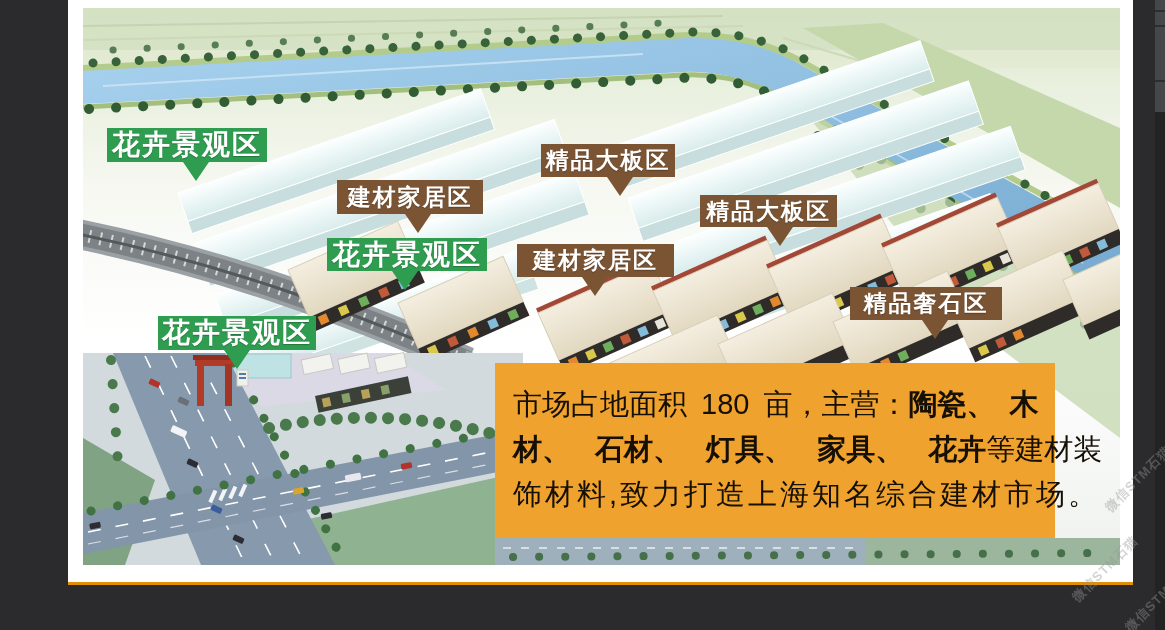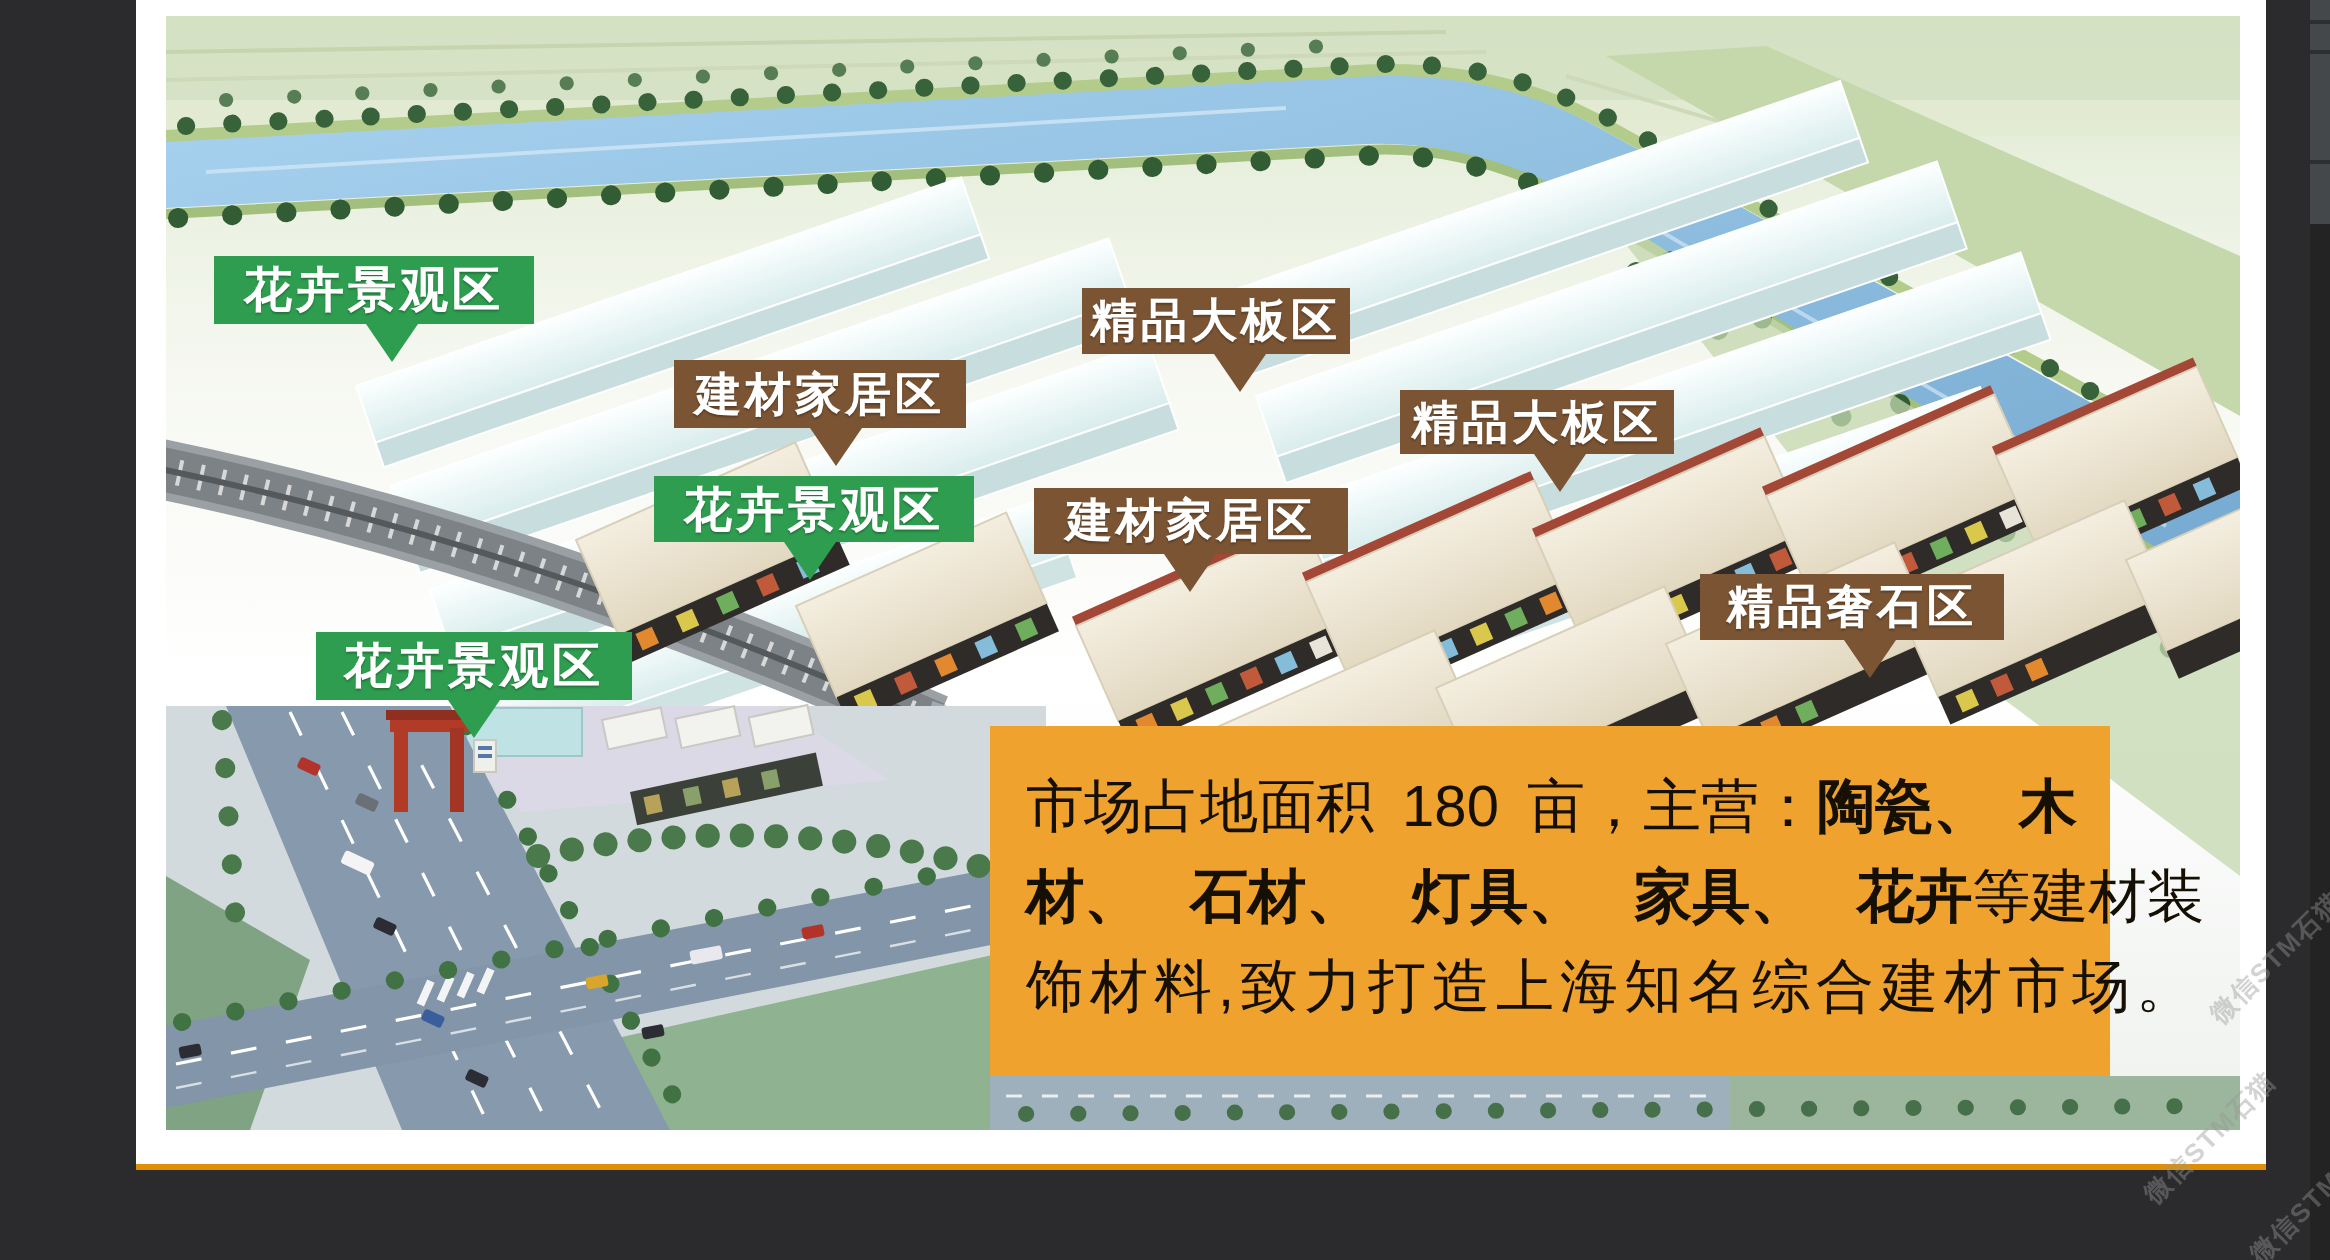--- a/index.html
+++ b/index.html
@@ -11,21 +11,21 @@
   
   .card{
     position:absolute;left:68px;top:0;width:1065px;height:582px;
     background:var(--card-bg,#ffffff);
     border-bottom:3px solid var(--card-line,#de8f07);
   }
   .scene{position:absolute;left:15px;top:8px;width:1037px;height:557px;}
   
   .zl{
     position:absolute;display:flex;align-items:center;justify-content:center;
-    color:#fff;font-weight:bold;font-size:24px;letter-spacing:2px;z-index:5;
+    color:#fff;font-weight:bold;font-size:28px;letter-spacing:2px;z-index:5;
     text-shadow:0 1px 1px rgba(0,0,0,.25);
   }
   .zl::after{
     content:"";position:absolute;top:100%;left:var(--tx,66px);width:0;height:0;
     border-left:13px solid transparent;border-right:13px solid transparent;
     border-top:19px solid transparent;
   }
   .zl.green{background:var(--green-label,#2f9d50);}
   .zl.green::after{border-top-color:var(--green-label,#2f9d50);}
   .zl.brown{background:var(--brown-label,#7a5433);font-size:23px;margin-top:47px;}

